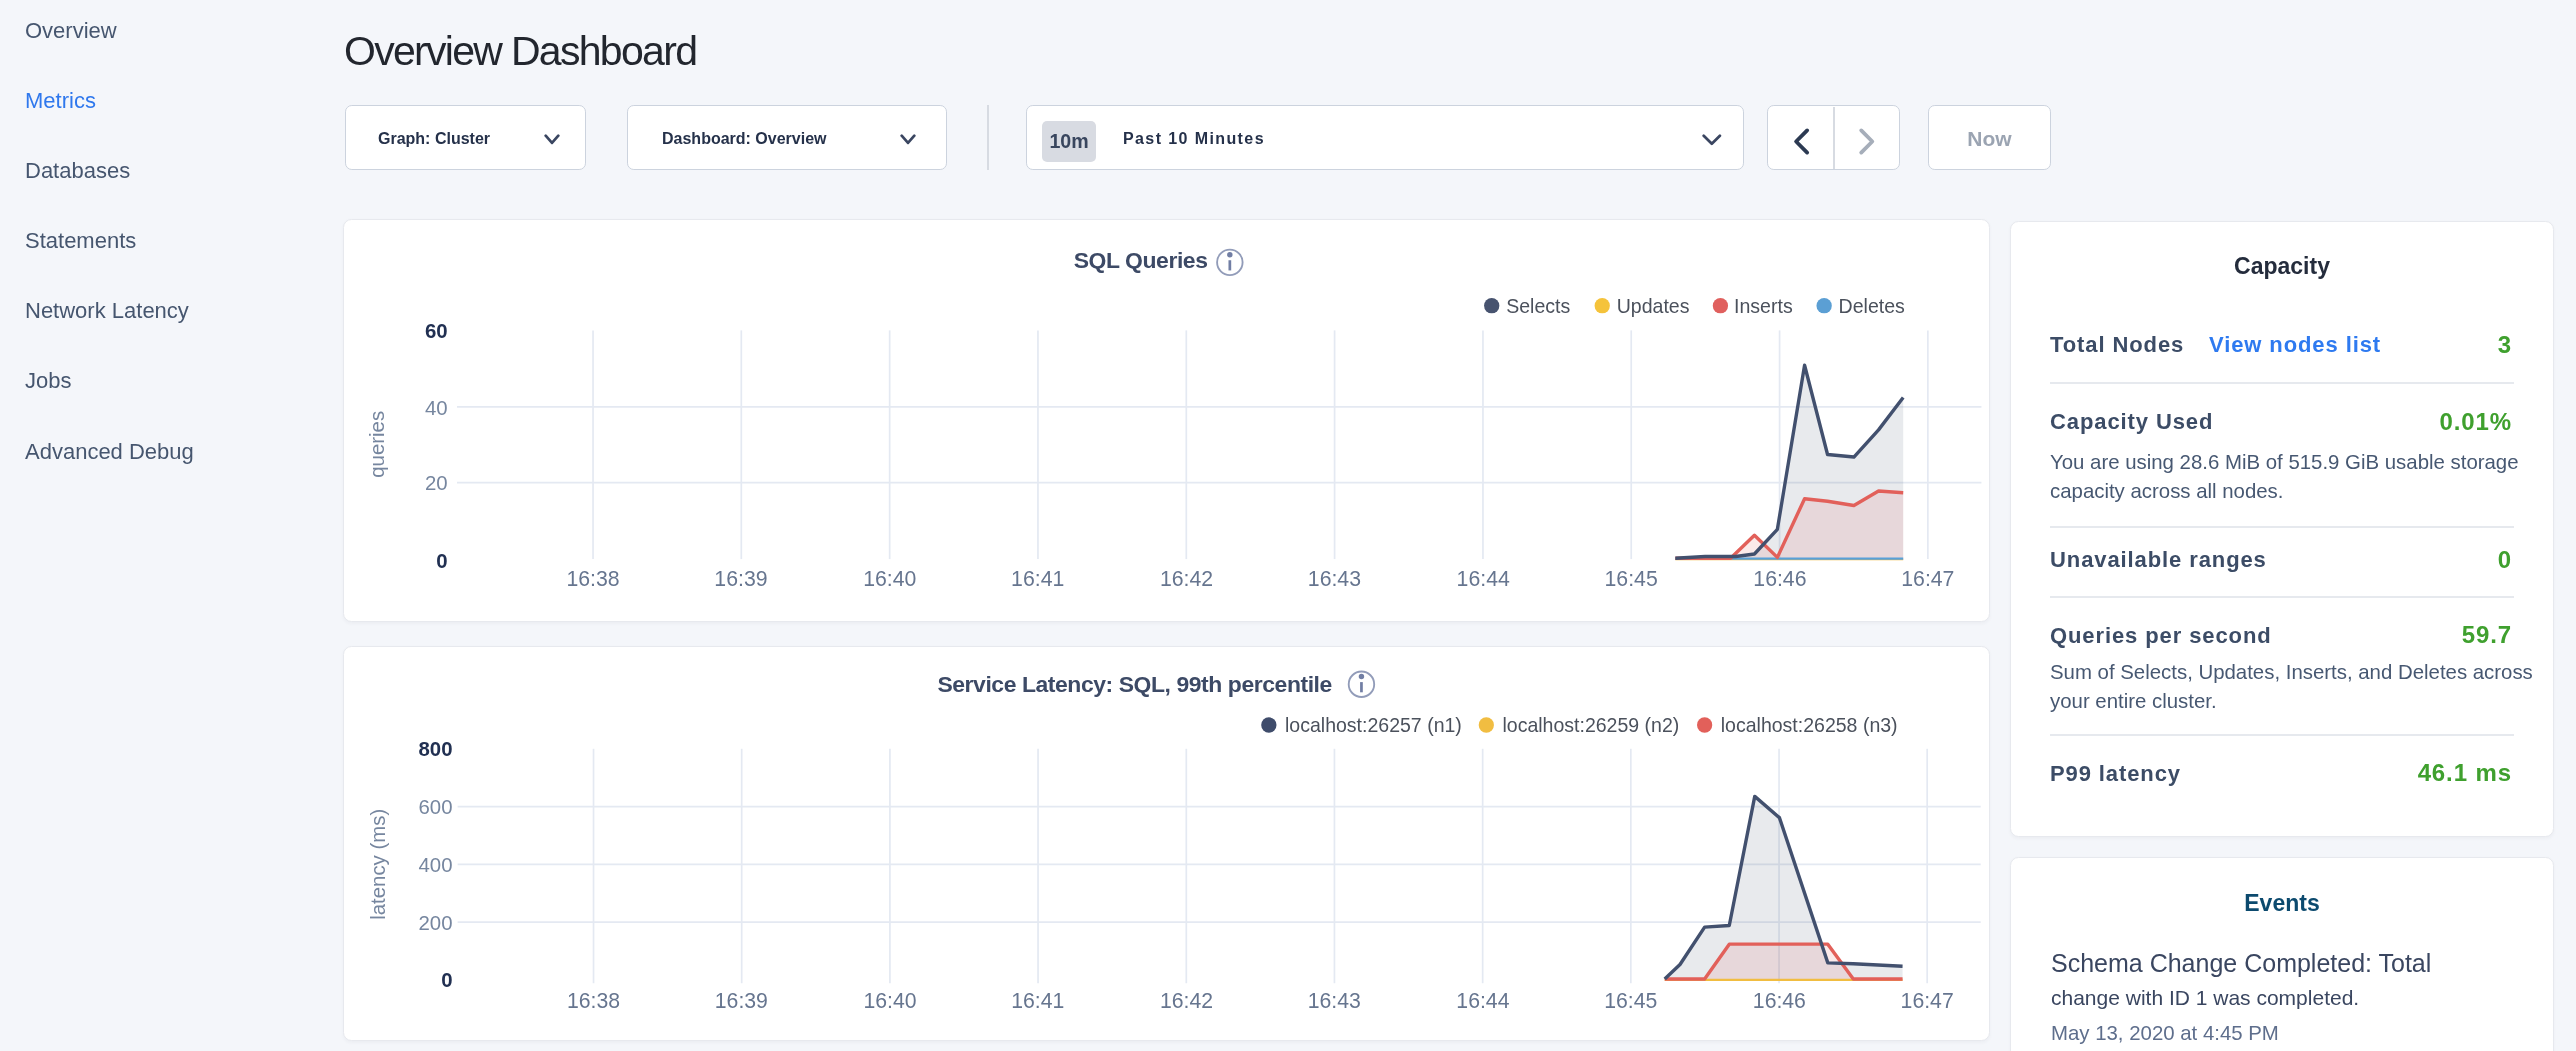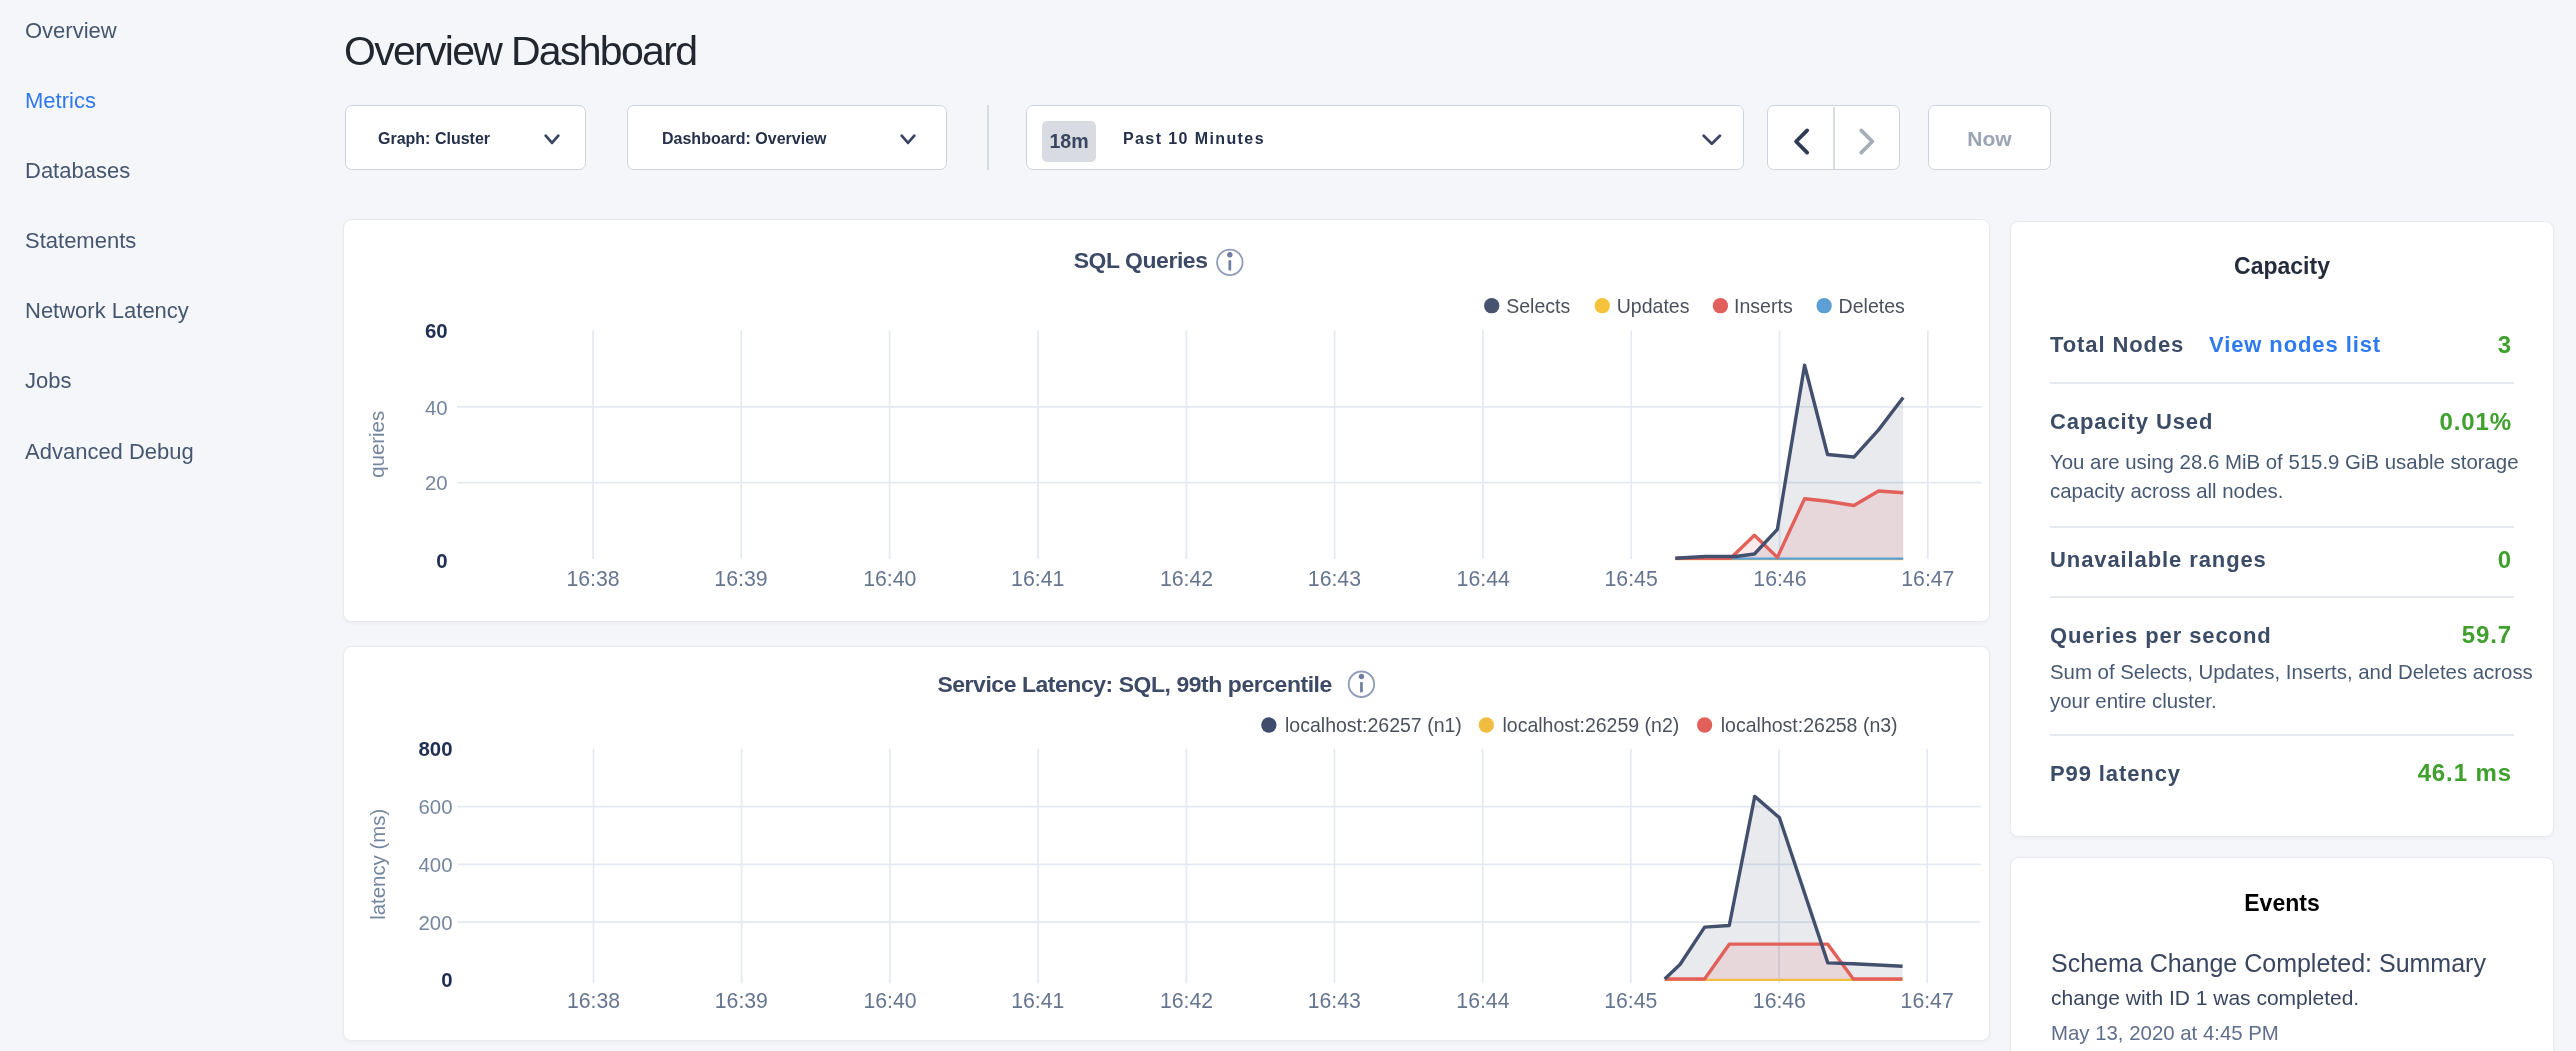--- a/index.html
+++ b/index.html
@@ -40,21 +40,21 @@
 <div class="tbox" style="left:627px;width:320px;"></div>
 <div class="tbtxt" style="left:662px;top:128px;">Dashboard: Overview</div>
 <svg class="abs" style="left:900px;top:134px;" width="16" height="11" viewBox="0 0 19 13">
     <polyline points="2,2 9.5,10.5 17,2" fill="none" stroke="#3a4661" stroke-width="3.2" stroke-linecap="round" stroke-linejoin="round"></polyline>
   </svg>
 
 <div class="abs" style="left:987px;top:105px;width:1.7px;height:65px;background:#d7dbe2;"></div>
 
 <div class="tbox" style="left:1026px;width:718px;"></div>
 <div class="abs" style="left:1042px;top:121px;width:54px;height:41px;background:#d8dbe2;border-radius:5.1px;"></div>
-<div class="abs" style="left:1042px;top:132px;width:54px;text-align:center;font-weight:bold;font-size:19.6px;color:#39465e;line-height:19.6px;">18m</div>
+<div class="abs" style="left:1042px;top:132px;width:54px;text-align:center;font-weight:bold;font-size:19.6px;color:#39465e;line-height:19.6px;">10m</div>
 <div class="tbtxt" style="left:1123px;top:128px;letter-spacing:1.4px;">Past 10 Minutes</div>
 <svg class="abs" style="left:1702px;top:134px;" width="19.6" height="12" viewBox="0 0 23 14">
     <polyline points="2,2 11.5,11.5 21,2" fill="none" stroke="#3a4661" stroke-width="3.2" stroke-linecap="round" stroke-linejoin="round"></polyline>
   </svg>
 
 <div class="tbox" style="left:1767px;width:133px;"></div>
 <div class="abs" style="left:1833px;top:107px;width:1.7px;height:62px;background:#d7dbe2;"></div>
 <svg class="abs" style="left:1791px;top:127px;" width="20.4" height="29" viewBox="0 0 24 34">
     <polyline points="19,4 6,17 19,30" fill="none" stroke="#2c3a52" stroke-width="4.5" stroke-linecap="round" stroke-linejoin="round"></polyline>
   </svg>
@@ -203,17 +203,17 @@
 <div class="abs sumlabel" style="left:2050px;top:625px;">Queries per second</div>
 <div class="abs sumval" style="top:623px;">59.7</div>
 <div class="abs sumsub" style="top:662px;">Sum of Selects, Updates, Inserts, and Deletes across</div>
 <div class="abs sumsub" style="top:691px;">your entire cluster.</div>
 <div class="abs sumdiv" style="top:734px;"></div>
 
 <div class="abs sumlabel" style="left:2050px;top:763px;">P99 latency</div>
 <div class="abs sumval" style="top:761px;">46.1 ms</div>
 
 <div class="card" style="left:2010px;top:857px;width:544px;height:340px;"></div>
-<div class="abs" style="left:2010px;top:892px;width:544px;text-align:center;font-size:23px;font-weight:bold;color:#000000;line-height:23px;">Events</div>
-<div class="abs" style="left:2051px;top:951px;font-size:25px;color:#3a4660;line-height:25px;">Schema Change Completed: Summary</div>
+<div class="abs" style="left:2010px;top:892px;width:544px;text-align:center;font-size:23px;font-weight:bold;color:#0c4a6e;line-height:23px;">Events</div>
+<div class="abs" style="left:2051px;top:951px;font-size:25px;color:#3a4660;line-height:25px;">Schema Change Completed: Total</div>
 <div class="abs" style="left:2051px;top:985px;font-size:21px;color:#3a4660;line-height:25px;">change with ID 1 was completed.</div>
 <div class="abs" style="left:2051px;top:1023px;font-size:20.4px;color:#5e6e8c;line-height:20.4px;">May 13, 2020 at 4:45 PM</div>
 
 
 </body></html>

